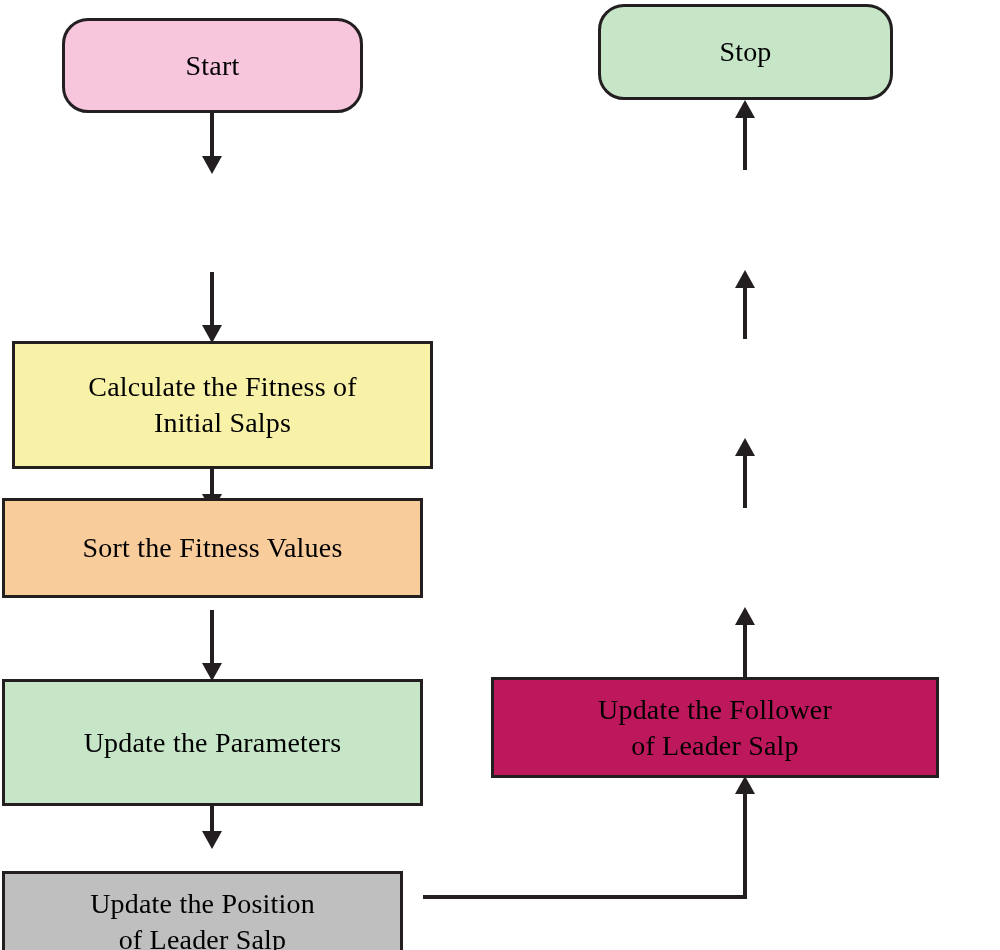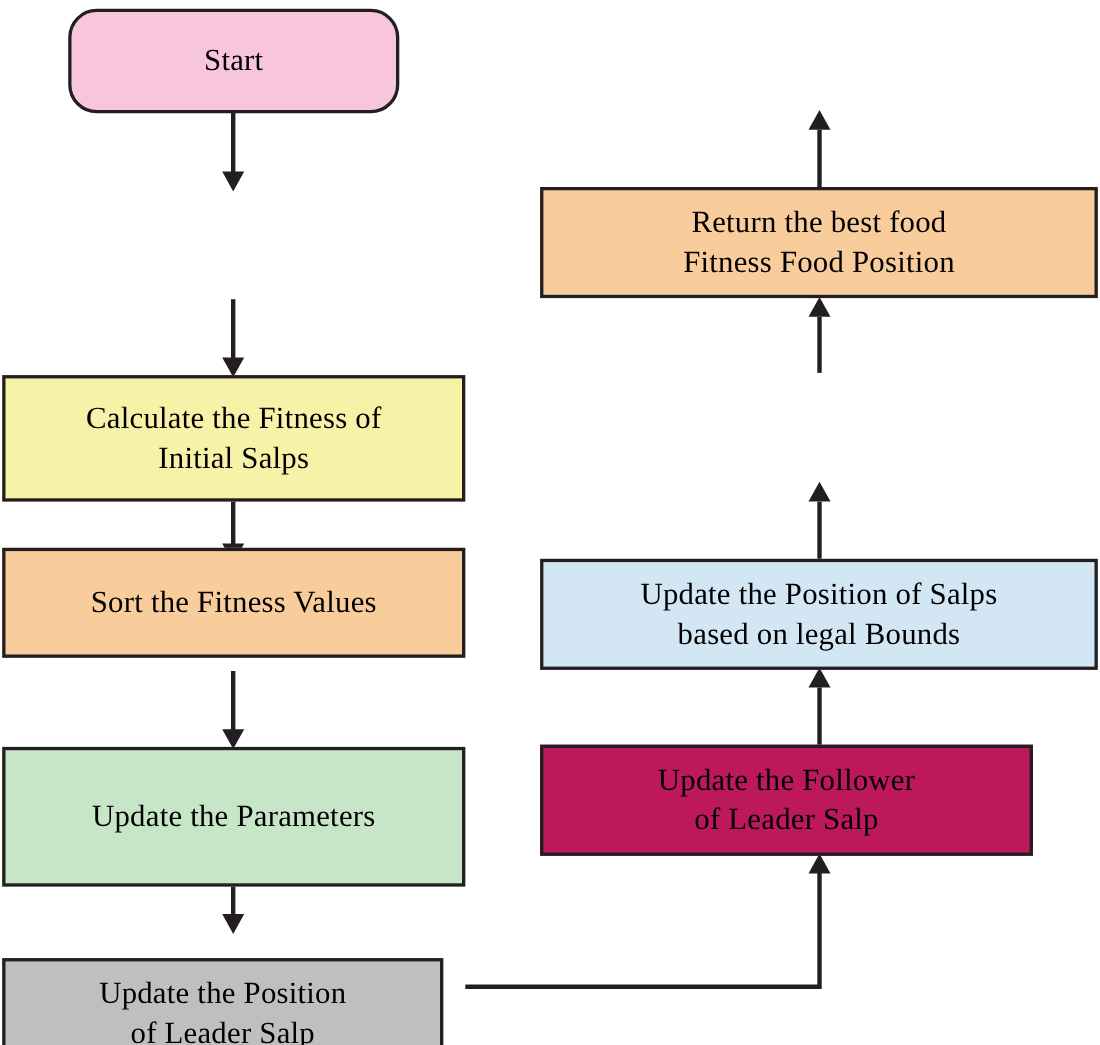--- a/index.html
+++ b/index.html
@@ -95,53 +95,48 @@
     <g>
       <line x1="745" y1="339" x2="745" y2="288" stroke="#231f20" stroke-width="4"></line>
       <polygon points="735,288 755,288 745,270" fill="#231f20"></polygon>
     </g>
     <g>
       <line x1="745" y1="170" x2="745" y2="118" stroke="#231f20" stroke-width="4"></line>
       <polygon points="735,118 755,118 745,100" fill="#231f20"></polygon>
     </g>
   </svg>
 
-  <div class="node terminator" style="left:62px; top:8px; width:301px; height:95px; background:#F8C6DC;">
+  <div class="node terminator" style="left:62px; top:18px; width:301px; height:95px; background:#F8C6DC;">
     <span>Start</span>
   </div>
 
 
-  <div class="node" style="left:2px; top:341px; width:421px; height:115px; background:#F8F1A8;">
+  <div class="node" style="left:12px; top:341px; width:421px; height:128px; background:#F8F1A8;">
     <span>Calculate the Fitness of
 Initial Salps</span>
   </div>
 
   <div class="node" style="left:2px; top:498px; width:421px; height:100px; background:#F9CC9C;">
     <span>Sort the Fitness Values</span>
   </div>
 
   <div class="node" style="left:2px; top:679px; width:421px; height:127px; background:#C7E6C8;">
     <span>Update the Parameters</span>
   </div>
 
   <div class="node" style="left:2px; top:847px; width:401px; height:101px; background:#BFBFBF;margin-top:24px;">
     <span>Update the Position
 of Leader Salp</span>
   </div>
 
-
-  <div class="node" style="left:491px; top:170px; width:507px; height:101px; background:#F9CC9C;">
-    <span>Return the best food
-Fitness Food Position</span>
+  <div class="node terminator" style="left:598px; top:4px; width:295px; height:96px; background:#C7E6C8;">
+    <span>Stop</span>
   </div>
 
 
-  <div class="node" style="left:491px; top:508px; width:507px; height:101px; background:#D3E6F3;">
-    <span>Update the Position of Salps
-based on legal Bounds</span>
-  </div>
+
 
   <div class="node" style="left:491px; top:677px; width:448px; height:101px; background:#be185d;">
     <span>Update the Follower
 of Leader Salp</span>
   </div>
 
 </div>
 
 </body></html>

